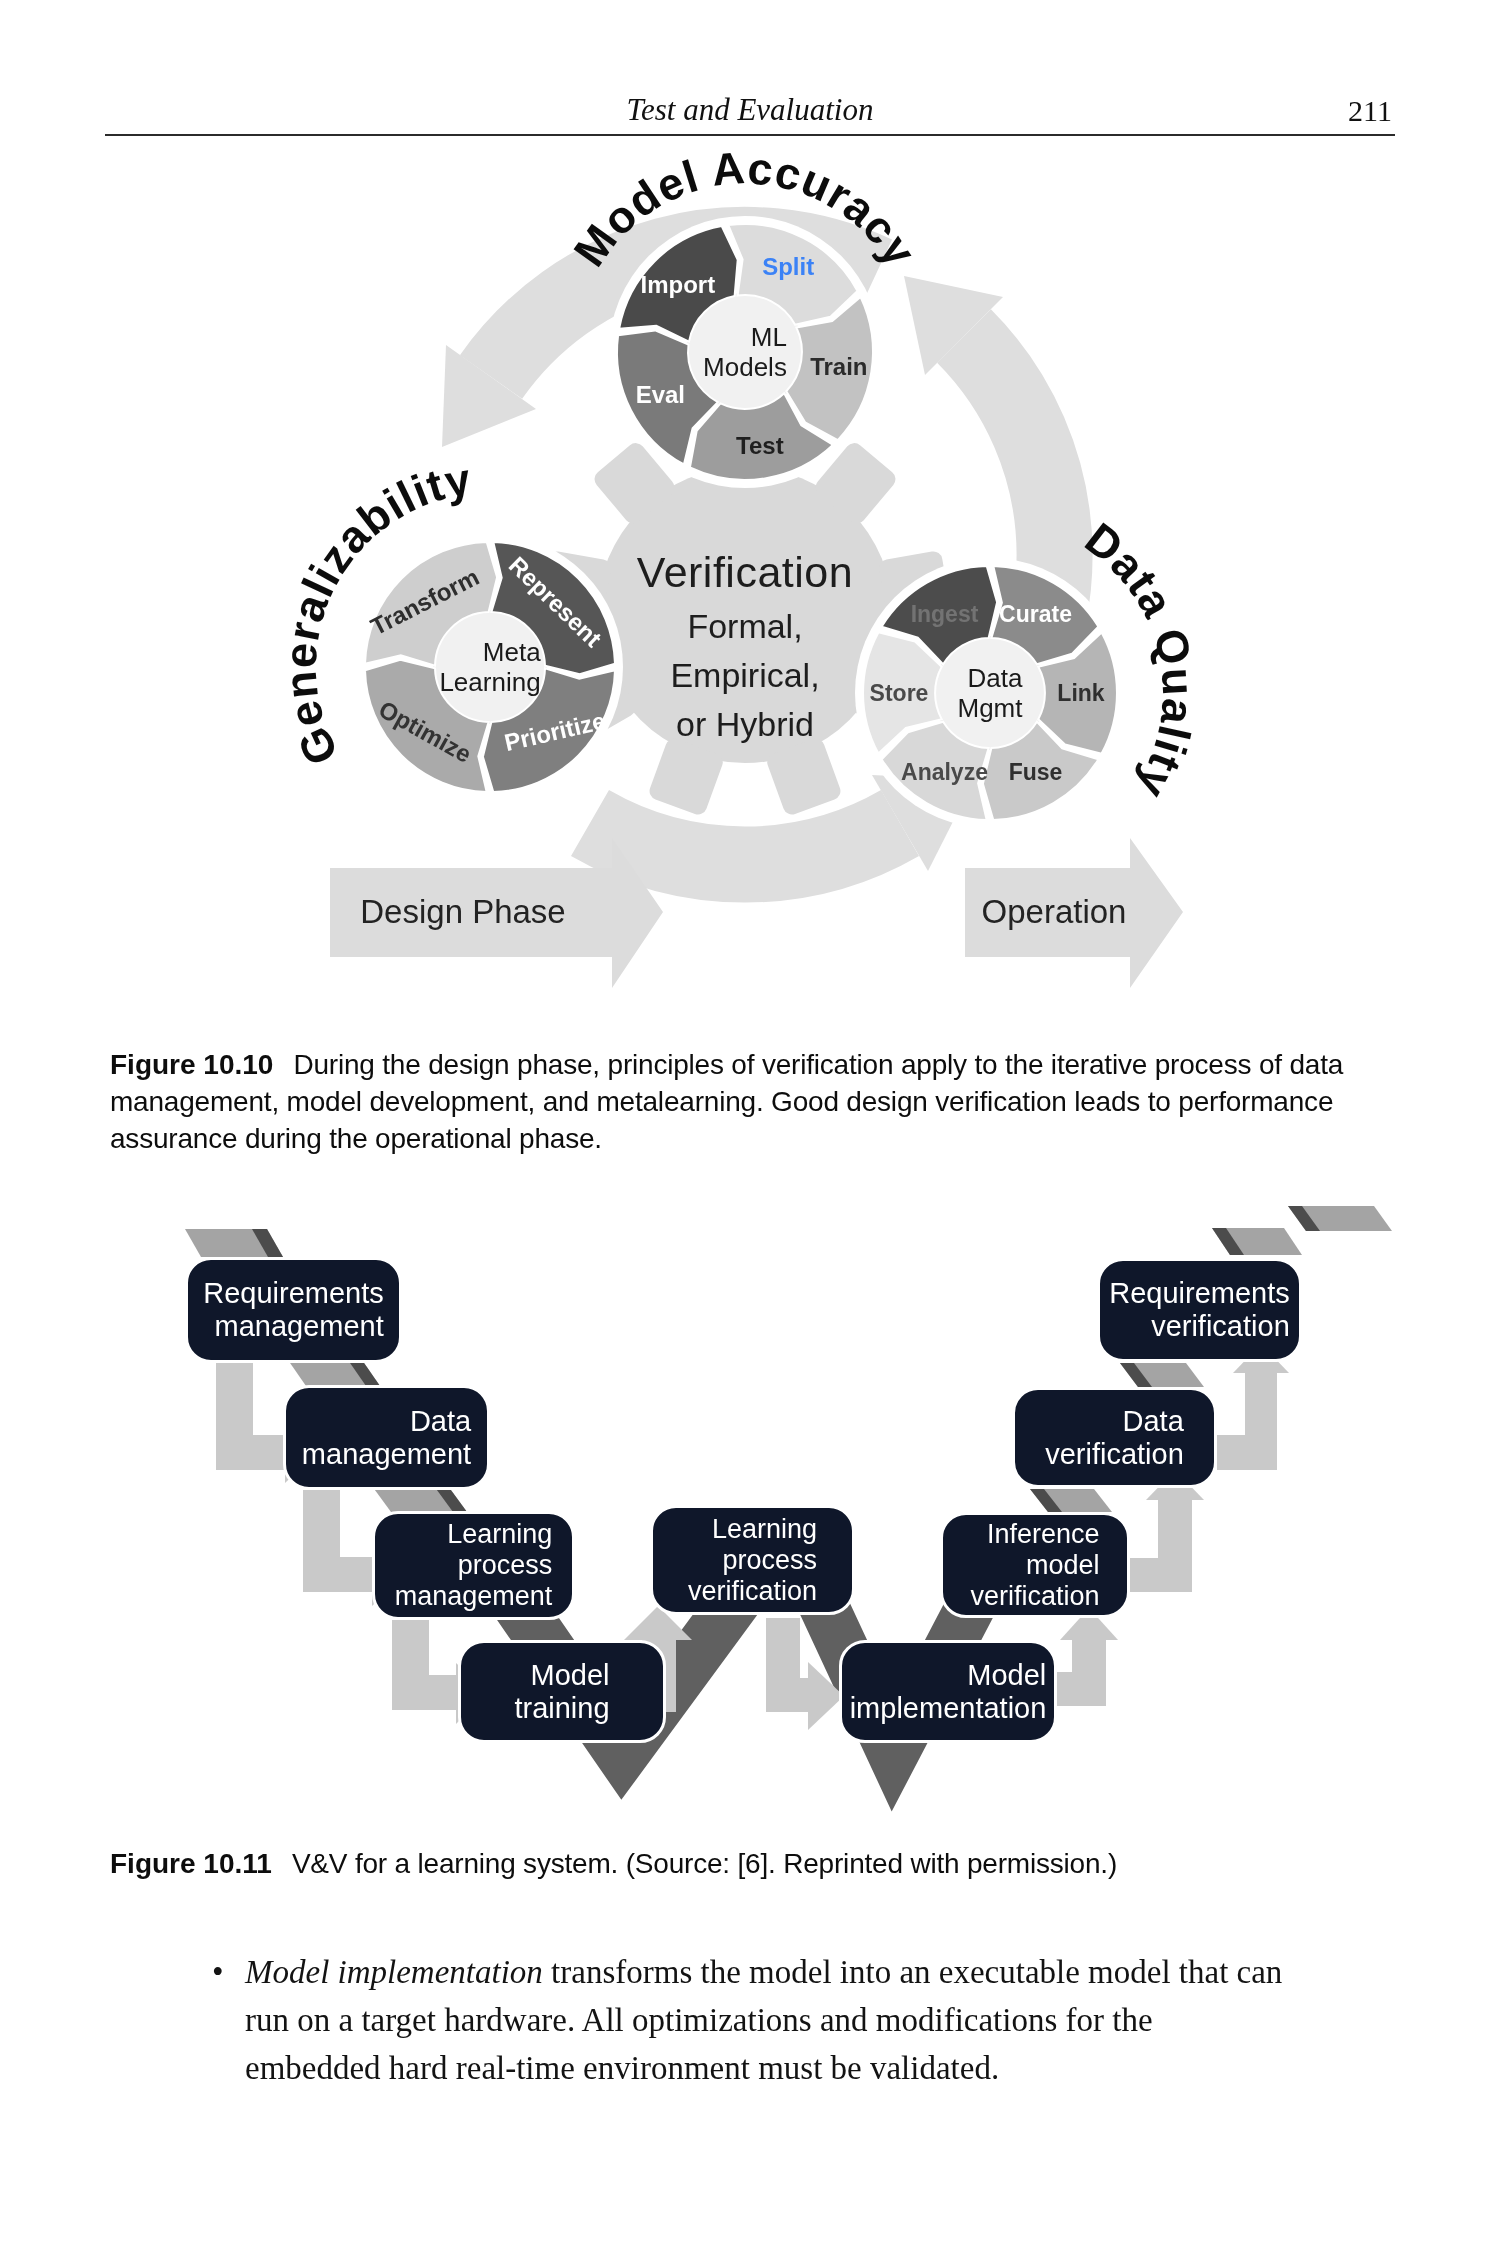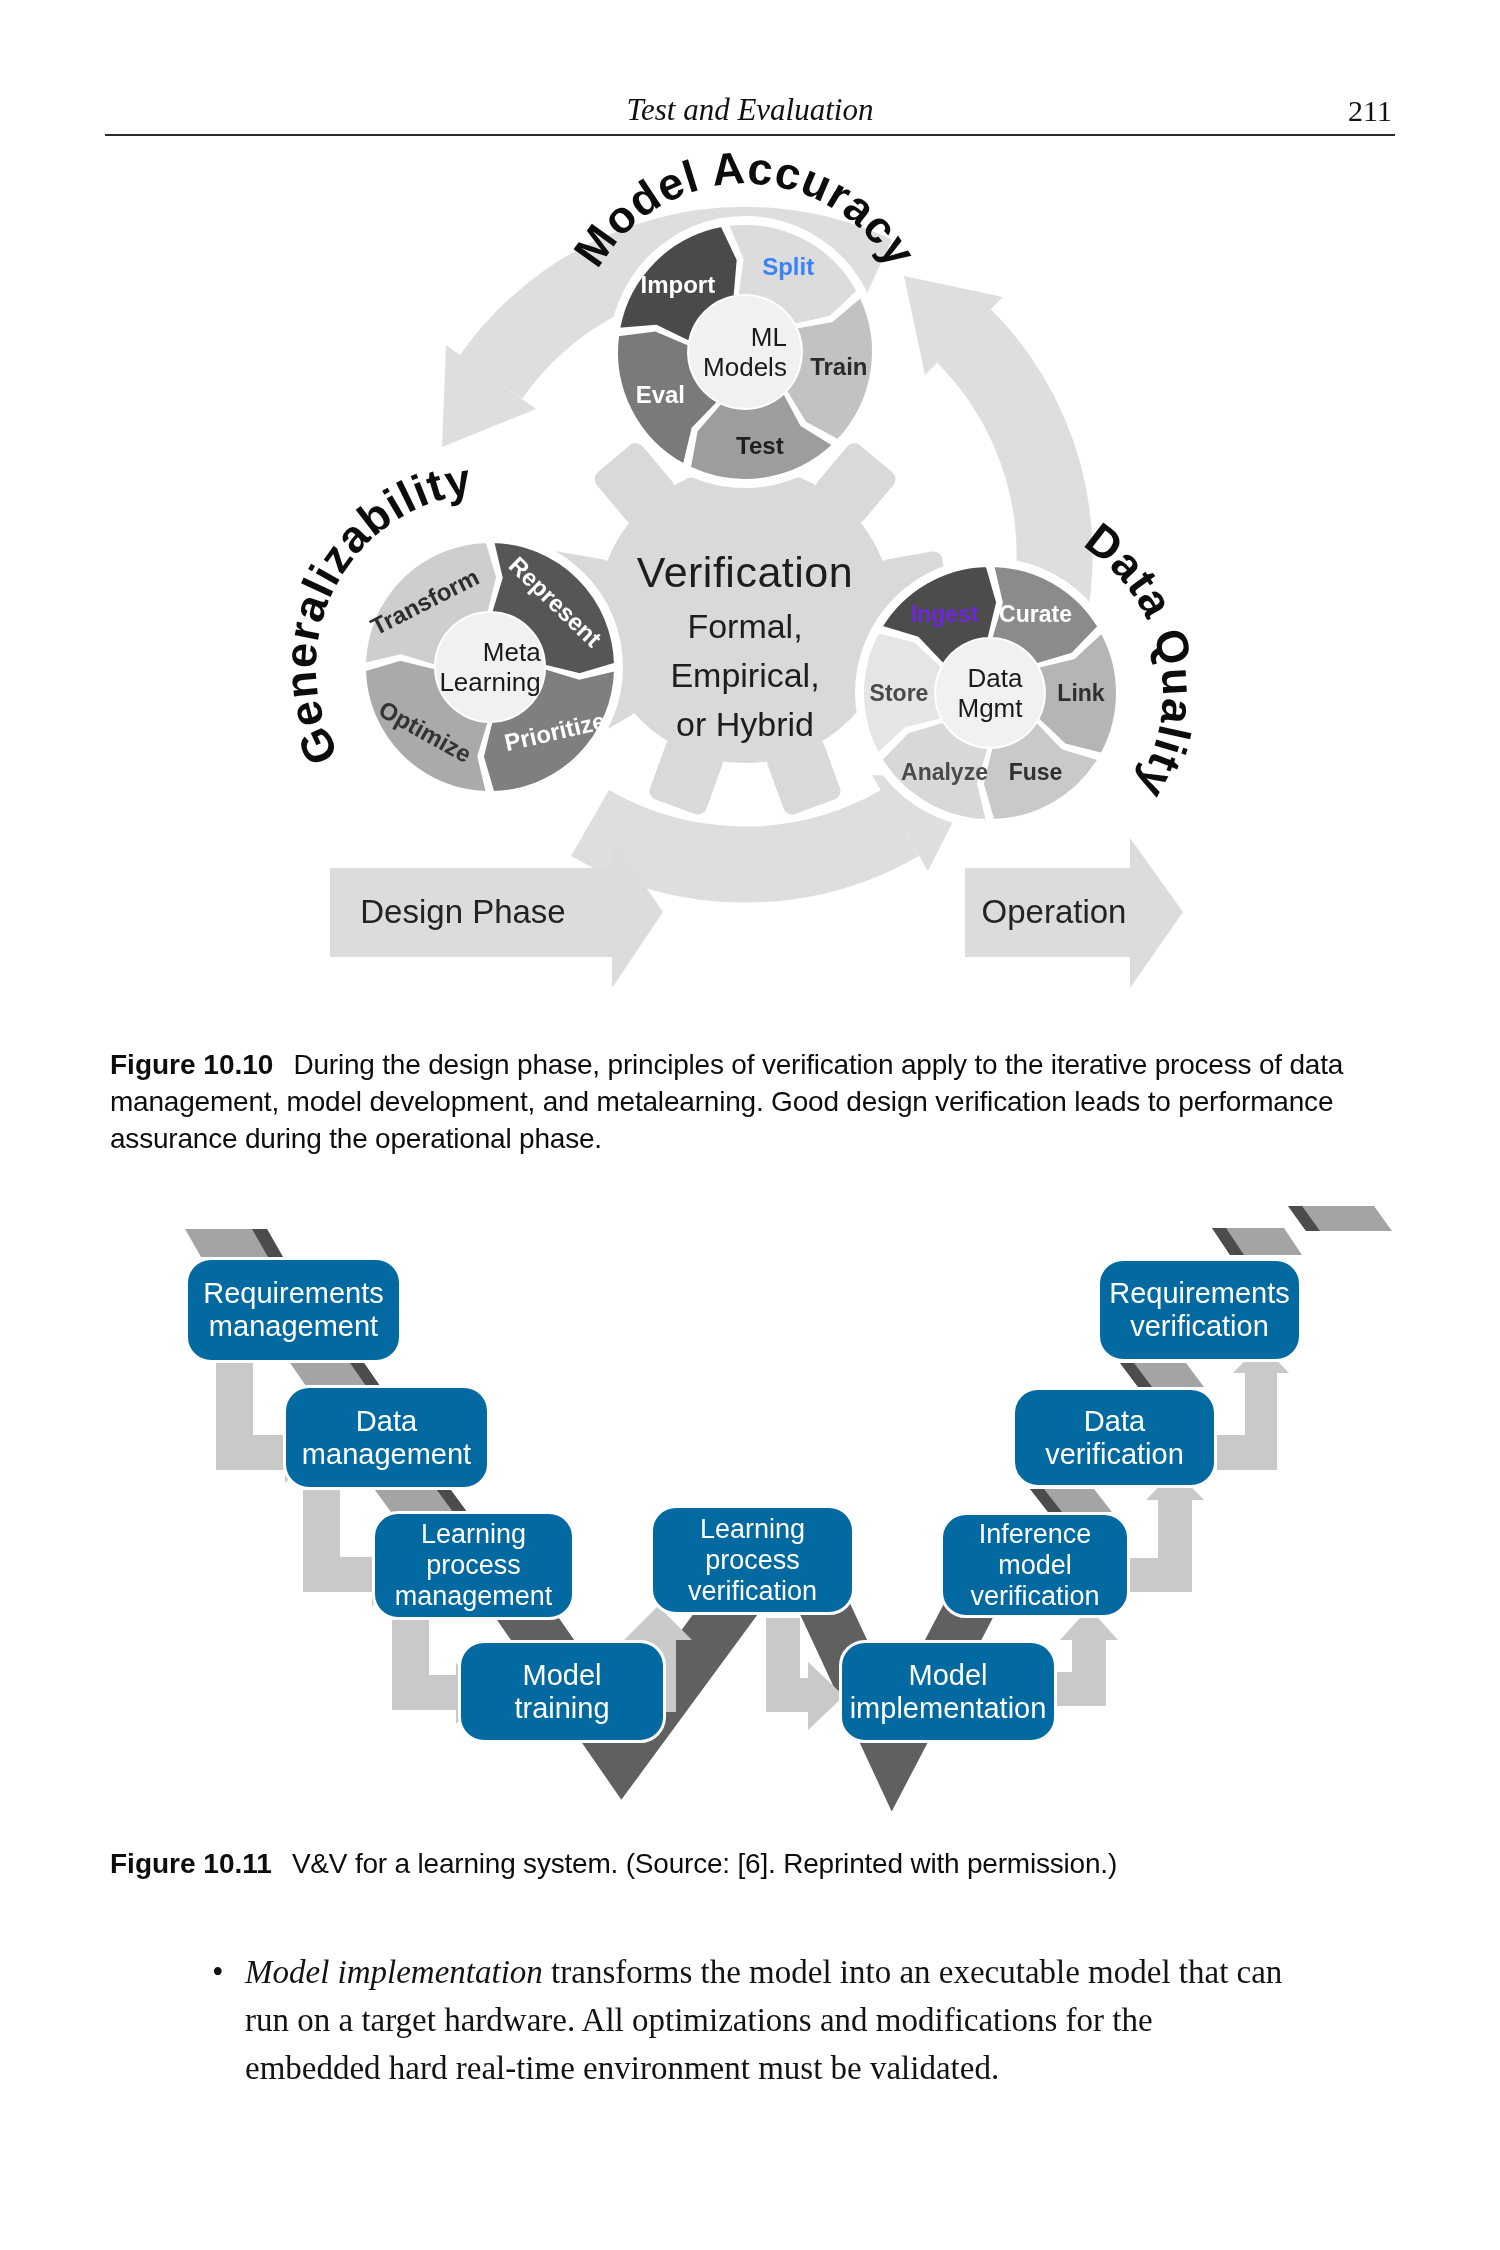--- a/index.html
+++ b/index.html
@@ -19,22 +19,22 @@
   .ring-center{transform:translate(-50%,-50%);text-align:right;white-space:pre-line;
                font-size:26px;line-height:30px;color:#1a1a1a;}
   .seg-label{position:absolute;font-weight:bold;color:#fff;white-space:nowrap;}
   .phase-label{transform:translate(-50%,-50%);font-size:33px;color:#232323;white-space:nowrap;}
   .arc-title{font-weight:bold;font-size:45px;fill:#0c0c0c;letter-spacing:1px;}
   
   .caption{left:110px;width:1240px;font-size:28px;line-height:37px;color:#0d0d0d;
            letter-spacing:-0.2px;}
   .caption b{margin-right:20px;letter-spacing:0;}
   
-  .vbox{position:absolute;background:#0369a1;border:3px solid #fff;border-radius:26px;
-        color:#fff;display:flex;align-items:center;justify-content:center;text-align:center;
+  .vbox{position:absolute;background:#0f172a;border:3px solid #fff;border-radius:26px;
+        color:#fff;display:flex;align-items:center;justify-content:center;text-align:right;
         font-size:29px;line-height:33px;white-space:pre-line;box-sizing:border-box;}
   
   .bullet{left:212px;top:1948px;width:1075px;display:flex;
           font-family:"Liberation Serif",serif;font-size:33px;line-height:48px;color:#131313;}
   .bullet .dot{width:33px;flex:none;}
 </style>
 </head>
 <body>
 
 <div class="page">
@@ -184,21 +184,21 @@
   <div id="ring-labels" class="abs" style="left:0;top:0;width:1264px;height:2250px;pointer-events:none">
       <div class="seg-label" style="left: 677.825px; top: 284.825px; font-size: 24px; color: rgb(255, 255, 255); transform: translate(-50%, -50%) rotate(0deg);">Import</div>
       <div class="seg-label" style="left: 788.129px; top: 267.354px; font-size: 24px; color: #3b82f6; transform: translate(-50%, -50%) rotate(0deg);">Split</div>
       <div class="seg-label" style="left: 838.83px; top: 366.861px; font-size: 24px; color: rgb(43, 43, 43); transform: translate(-50%, -50%) rotate(0deg);">Train</div>
       <div class="seg-label" style="left: 759.861px; top: 445.83px; font-size: 24px; color: rgb(31, 31, 31); transform: translate(-50%, -50%) rotate(0deg);">Test</div>
       <div class="seg-label" style="left: 660.354px; top: 395.129px; font-size: 24px; color: rgb(255, 255, 255); transform: translate(-50%, -50%) rotate(0deg);">Eval</div>
       <div class="seg-label" style="left: 424.946px; top: 601.946px; font-size: 24px; color: rgb(46, 46, 46); transform: translate(-50%, -50%) rotate(-27deg);">Transform</div>
       <div class="seg-label" style="left: 555.054px; top: 601.946px; font-size: 24px; color: rgb(255, 255, 255); transform: translate(-50%, -50%) rotate(44deg);">Represent</div>
       <div class="seg-label" style="left: 555.054px; top: 732.054px; font-size: 24px; color: rgb(255, 255, 255); transform: translate(-50%, -50%) rotate(-13deg);">Prioritize</div>
       <div class="seg-label" style="left: 424.946px; top: 732.054px; font-size: 24px; color: rgb(51, 51, 51); transform: translate(-50%, -50%) rotate(29deg);">Optimize</div>
-      <div class="seg-label" style="left: 944.5px; top: 614.192px; font-size: 23px; color: #6d28d9; transform: translate(-50%, -50%) rotate(0deg);">Ingest</div>
+      <div class="seg-label" style="left: 944.5px; top: 614.192px; font-size: 23px; color: #737373; transform: translate(-50%, -50%) rotate(0deg);">Ingest</div>
       <div class="seg-label" style="left: 1035.5px; top: 614.192px; font-size: 23px; color: rgb(255, 255, 255); transform: translate(-50%, -50%) rotate(0deg);">Curate</div>
       <div class="seg-label" style="left: 1081px; top: 693px; font-size: 23px; color: rgb(47, 47, 47); transform: translate(-50%, -50%) rotate(0deg);">Link</div>
       <div class="seg-label" style="left: 1035.5px; top: 771.808px; font-size: 23px; color: rgb(47, 47, 47); transform: translate(-50%, -50%) rotate(0deg);">Fuse</div>
       <div class="seg-label" style="left: 944.5px; top: 771.808px; font-size: 23px; color: rgb(74, 74, 74); transform: translate(-50%, -50%) rotate(0deg);">Analyze</div>
       <div class="seg-label" style="left: 899px; top: 693px; font-size: 23px; color: rgb(74, 74, 74); transform: translate(-50%, -50%) rotate(0deg);">Store</div>
     </div>
 
   <div class="abs phase-label" style="left:463px;top:912px">Design Phase</div>
   <div class="abs phase-label" style="left:1054px;top:912px">Operation</div>
 

